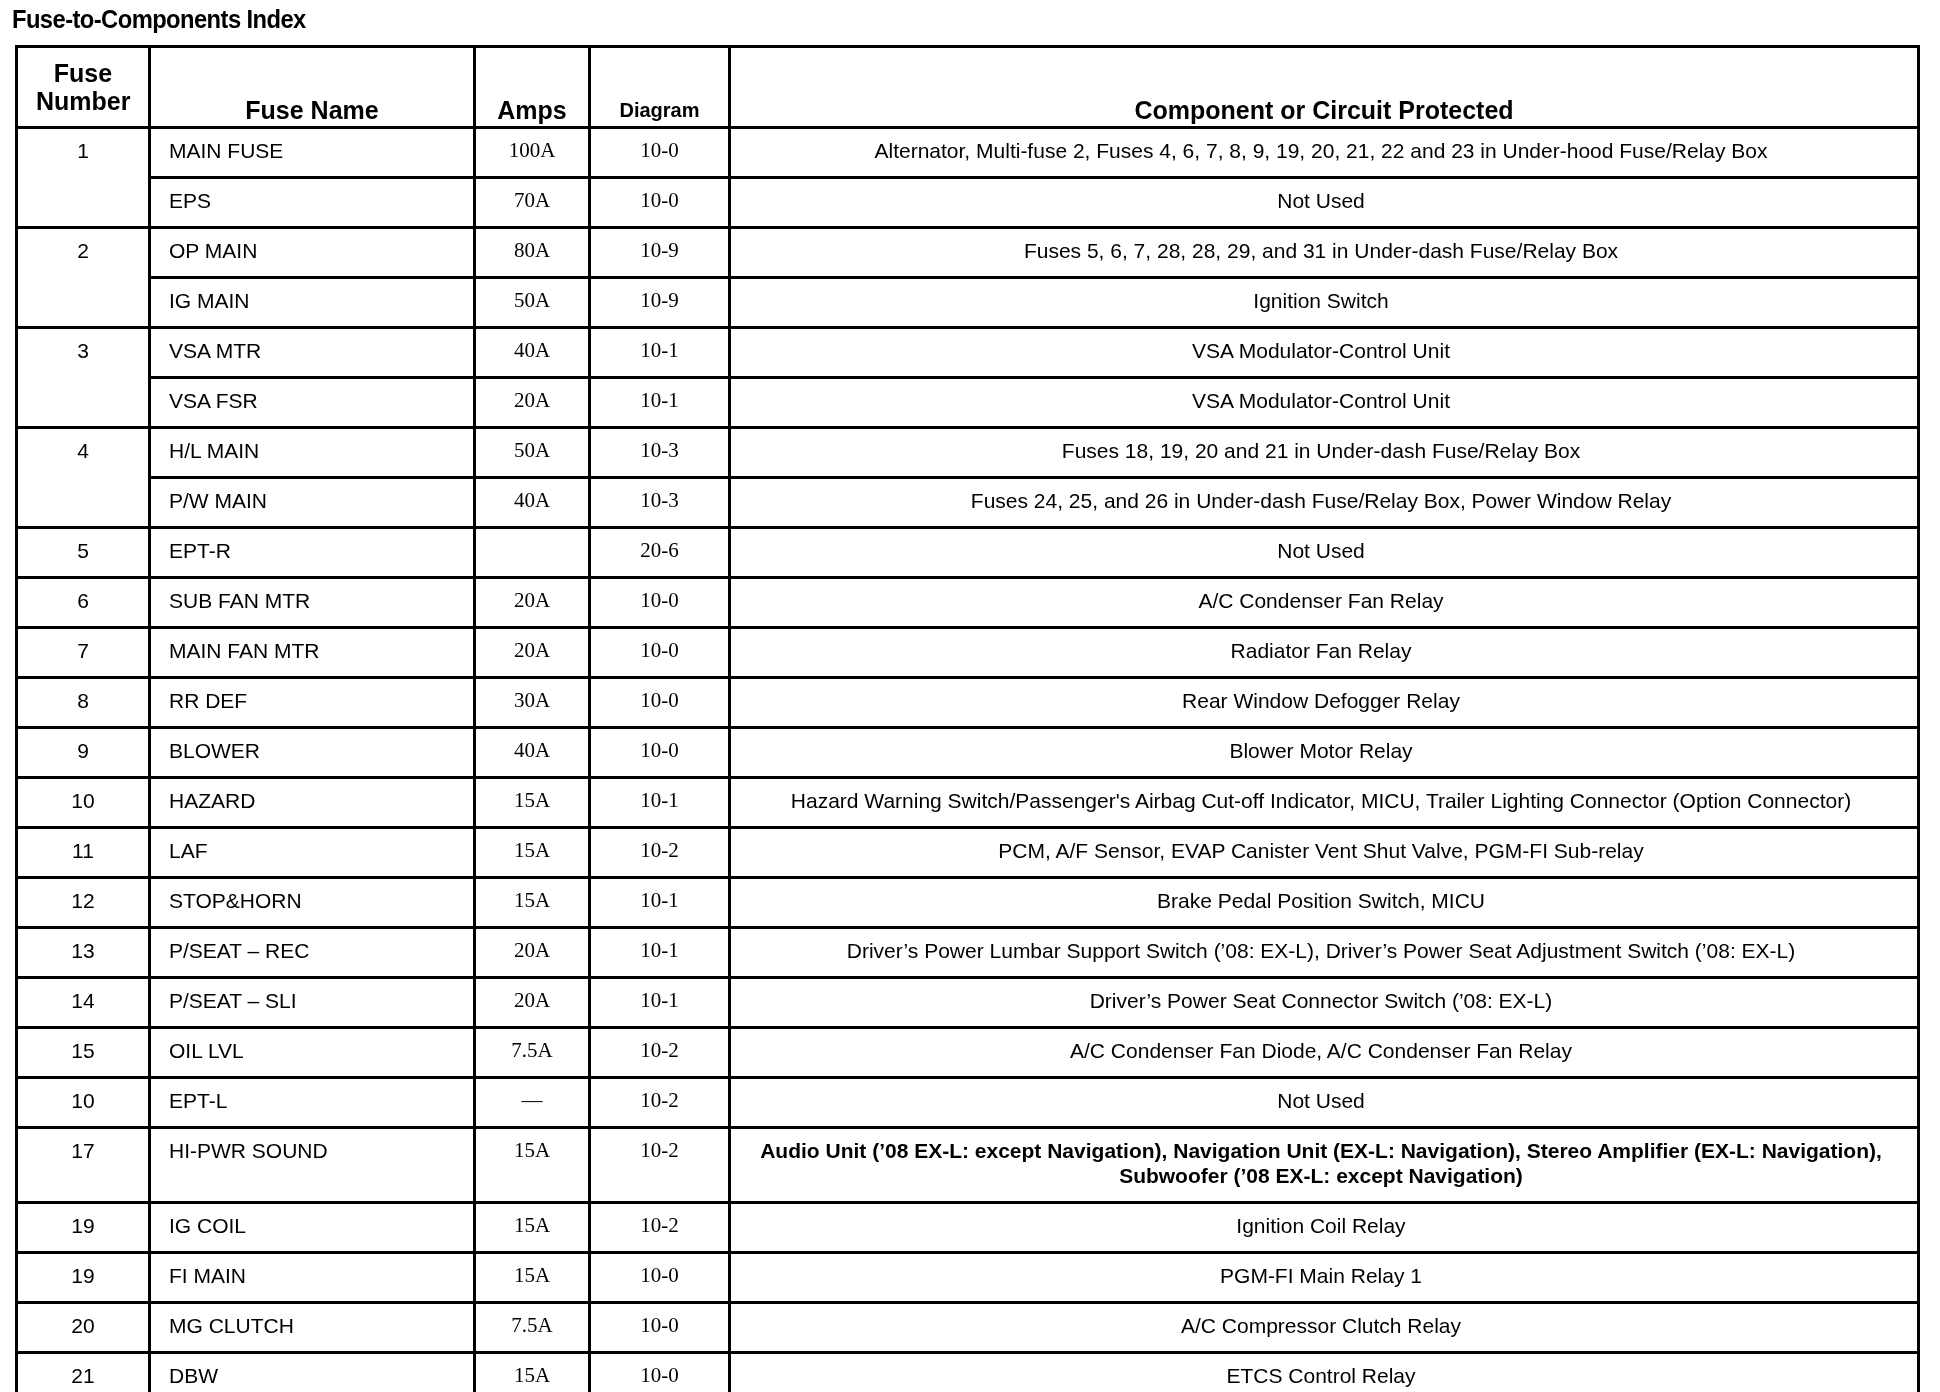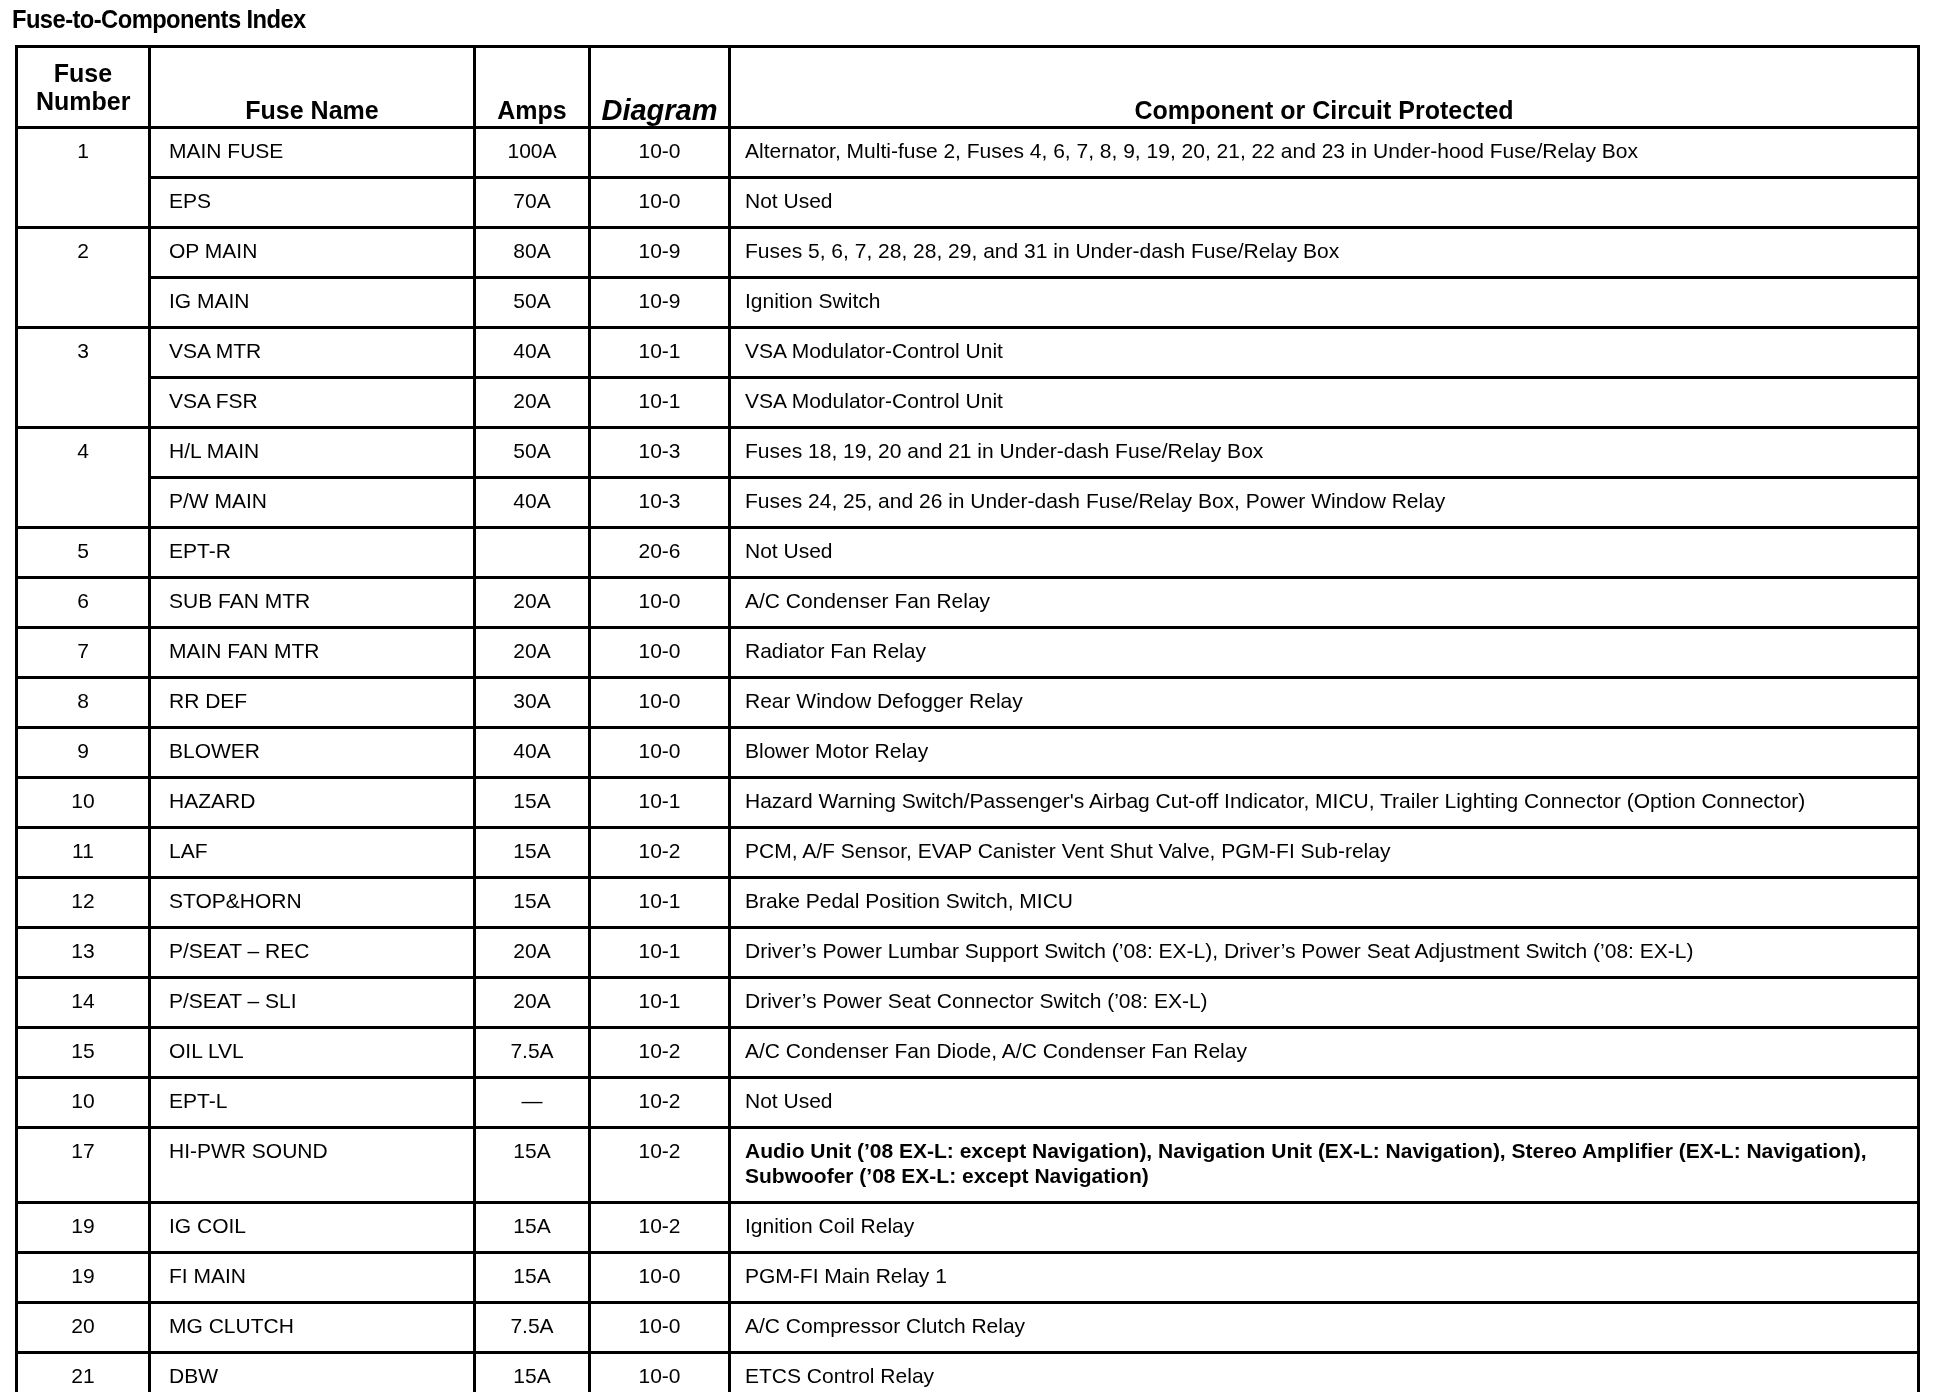--- a/index.html
+++ b/index.html
@@ -11,22 +11,22 @@
               border-collapse: collapse; table-layout: fixed; }
   table.idx th, table.idx td { border: 3px solid #000; padding: 0; }
   table.idx th { height: 76px; font-weight: bold; font-size: 25px; line-height: 28px;
                  vertical-align: bottom; padding-bottom: 2px; text-align: center; }
   table.idx th.num { vertical-align: middle; padding-bottom: 0; margin-left: 24px; }
   table.idx td { height: 38px; font-size: 21px; line-height: 25px; vertical-align: top;
                  padding-top: 9px; }
   table.idx tr.double td { height: 63px; }
   td.num { text-align: center; }
   td.name { padding-left: 18px !important; }
-  td.amps, td.diag { text-align: center; }
-  td.comp { padding-left: 14px !important; padding-right: 20px !important; }
+  td.amps, td.diag { text-align: center; font-family: Liberation Serif, serif; }
+  td.comp { padding-left: 14px !important; padding-right: 20px !important; text-align: center; }
   td.comp span { display: block; font-weight: bold; }
   col.c1 { width: 133px; } col.c2 { width: 325px; } col.c3 { width: 115px; }
   col.c4 { width: 140px; } col.c5 { width: auto; }
 </style>
 </head>
 <body>
 
 <div class="title">Fuse-to-Components Index</div>
 
 <table class="idx">
@@ -35,21 +35,21 @@
       <col class="c2">
       <col class="c3">
       <col class="c4">
       <col class="c5">
     </colgroup>
   <thead>
     <tr>
       <th class="num" style="padding:0 18px;">Fuse Number</th>
       <th>Fuse Name</th>
       <th>Amps</th>
-      <th style="font-size:29px;font-style:italic;">Diagram</th>
+      <th style="font-size:20px;">Diagram</th>
       <th>Component or Circuit Protected</th>
     </tr>
   </thead>
   <tbody>
 
     <tr>
       <td class="num" rowspan="2">1</td>
       <td class="name">MAIN FUSE</td>
       <td class="amps">100A</td>
       <td class="diag">10-0</td>

